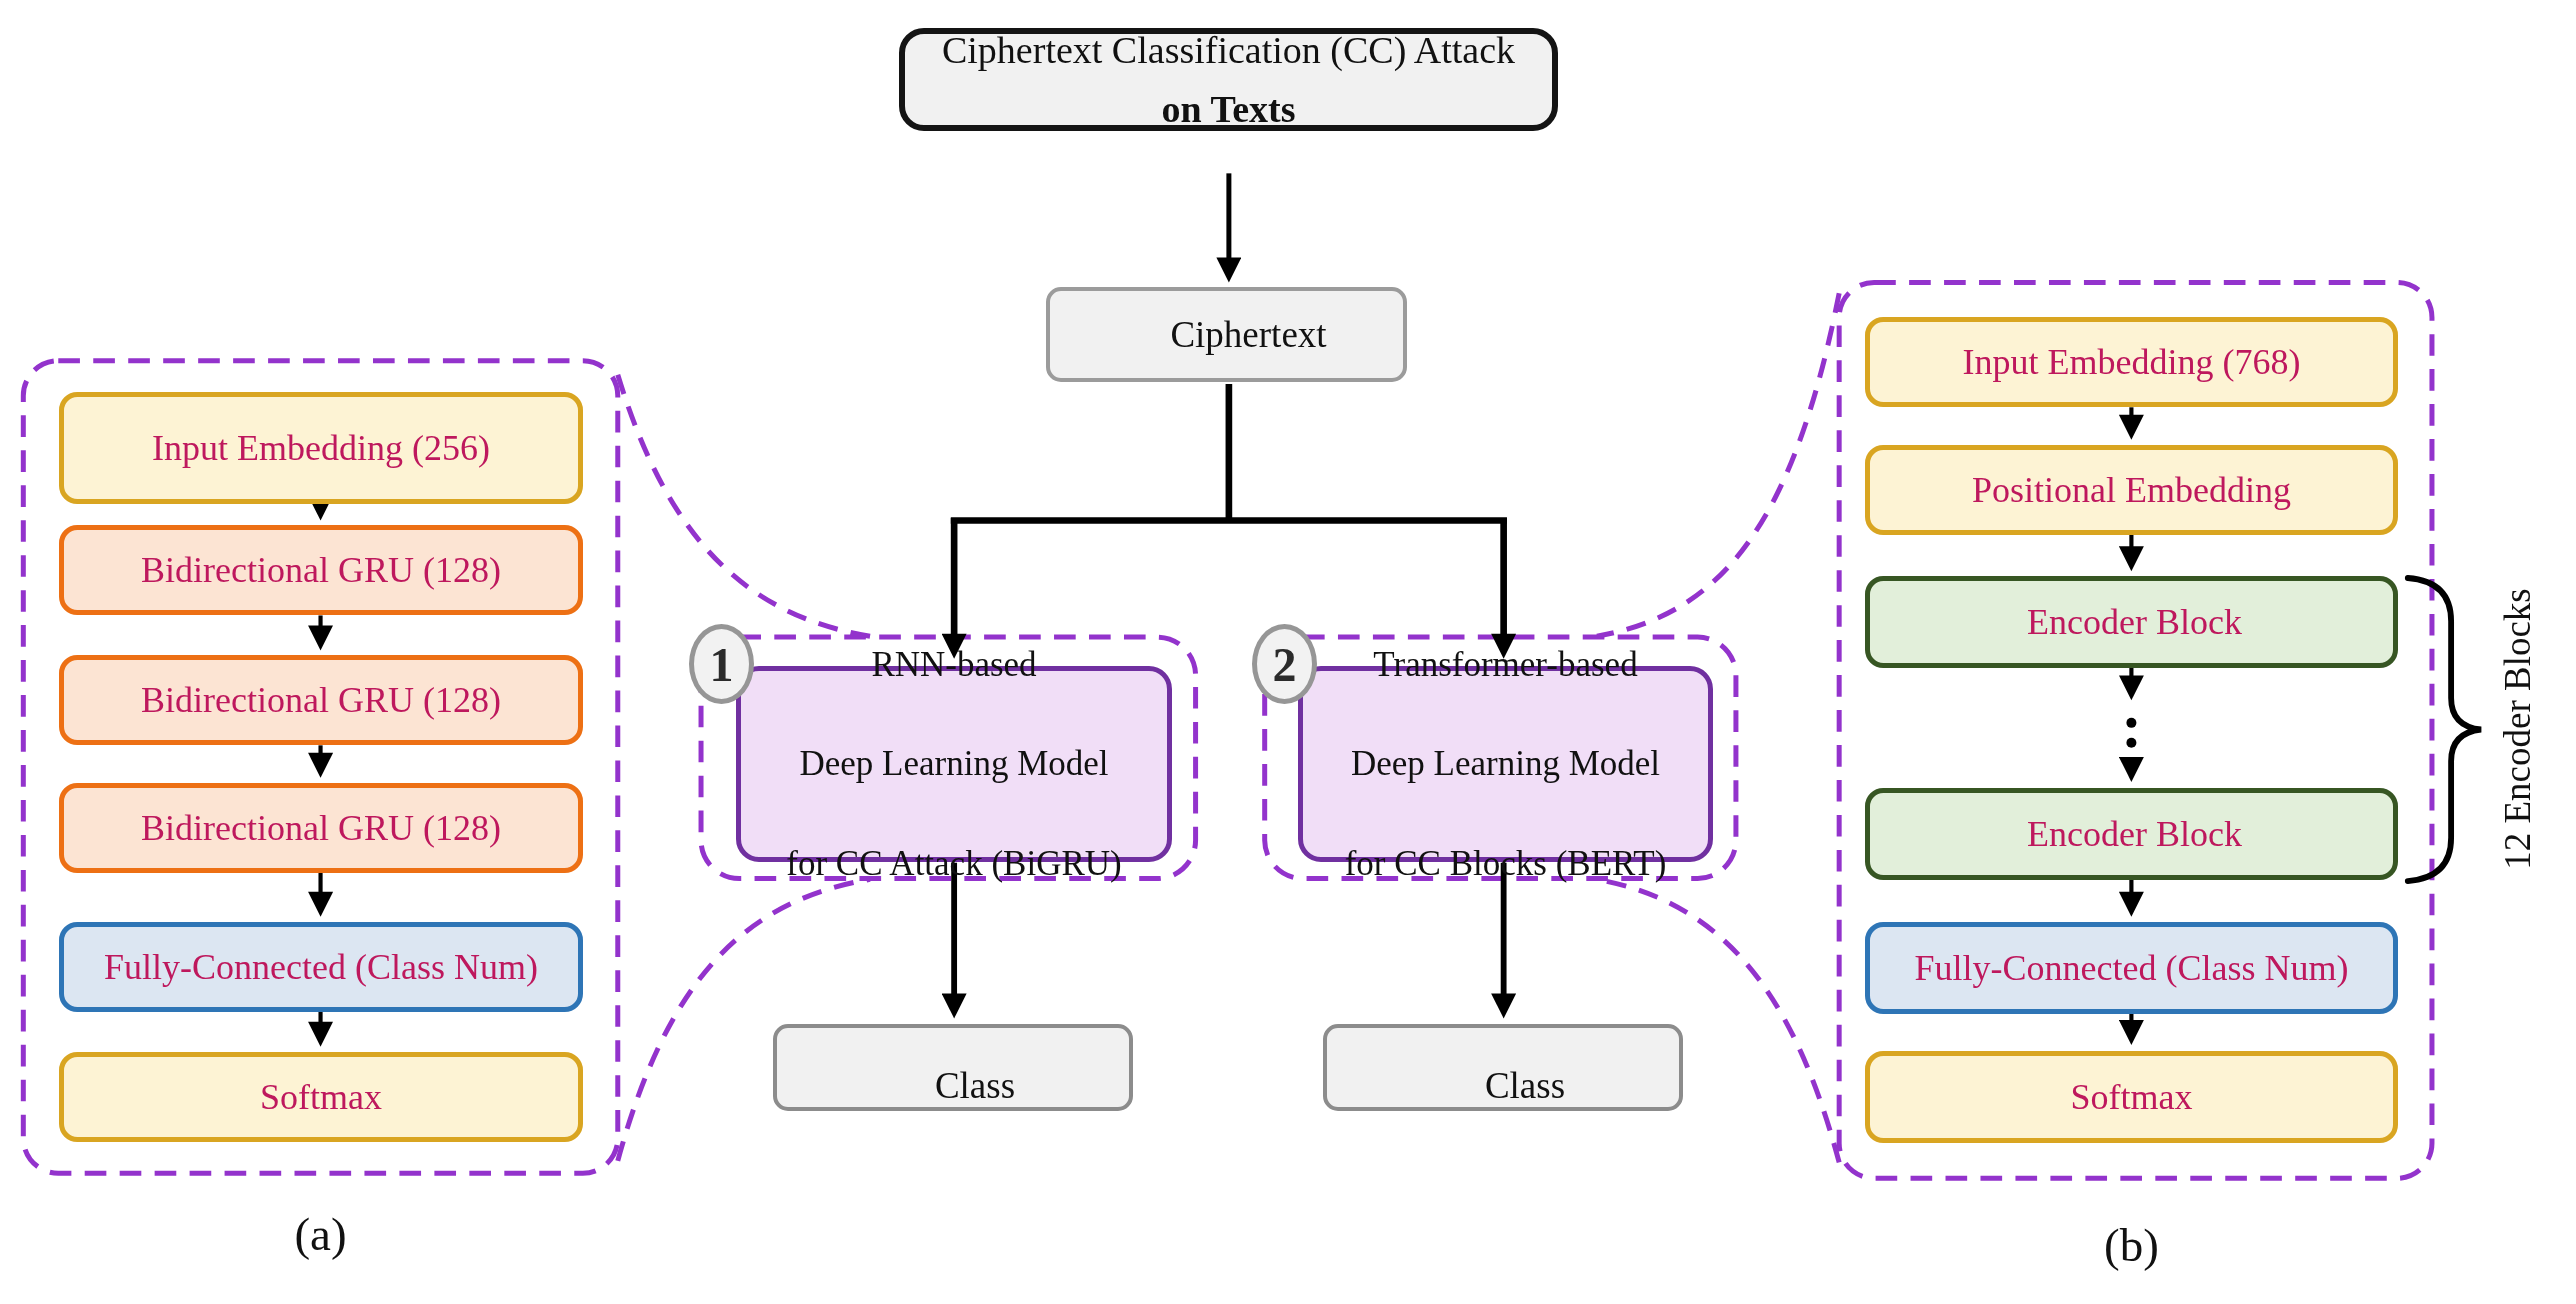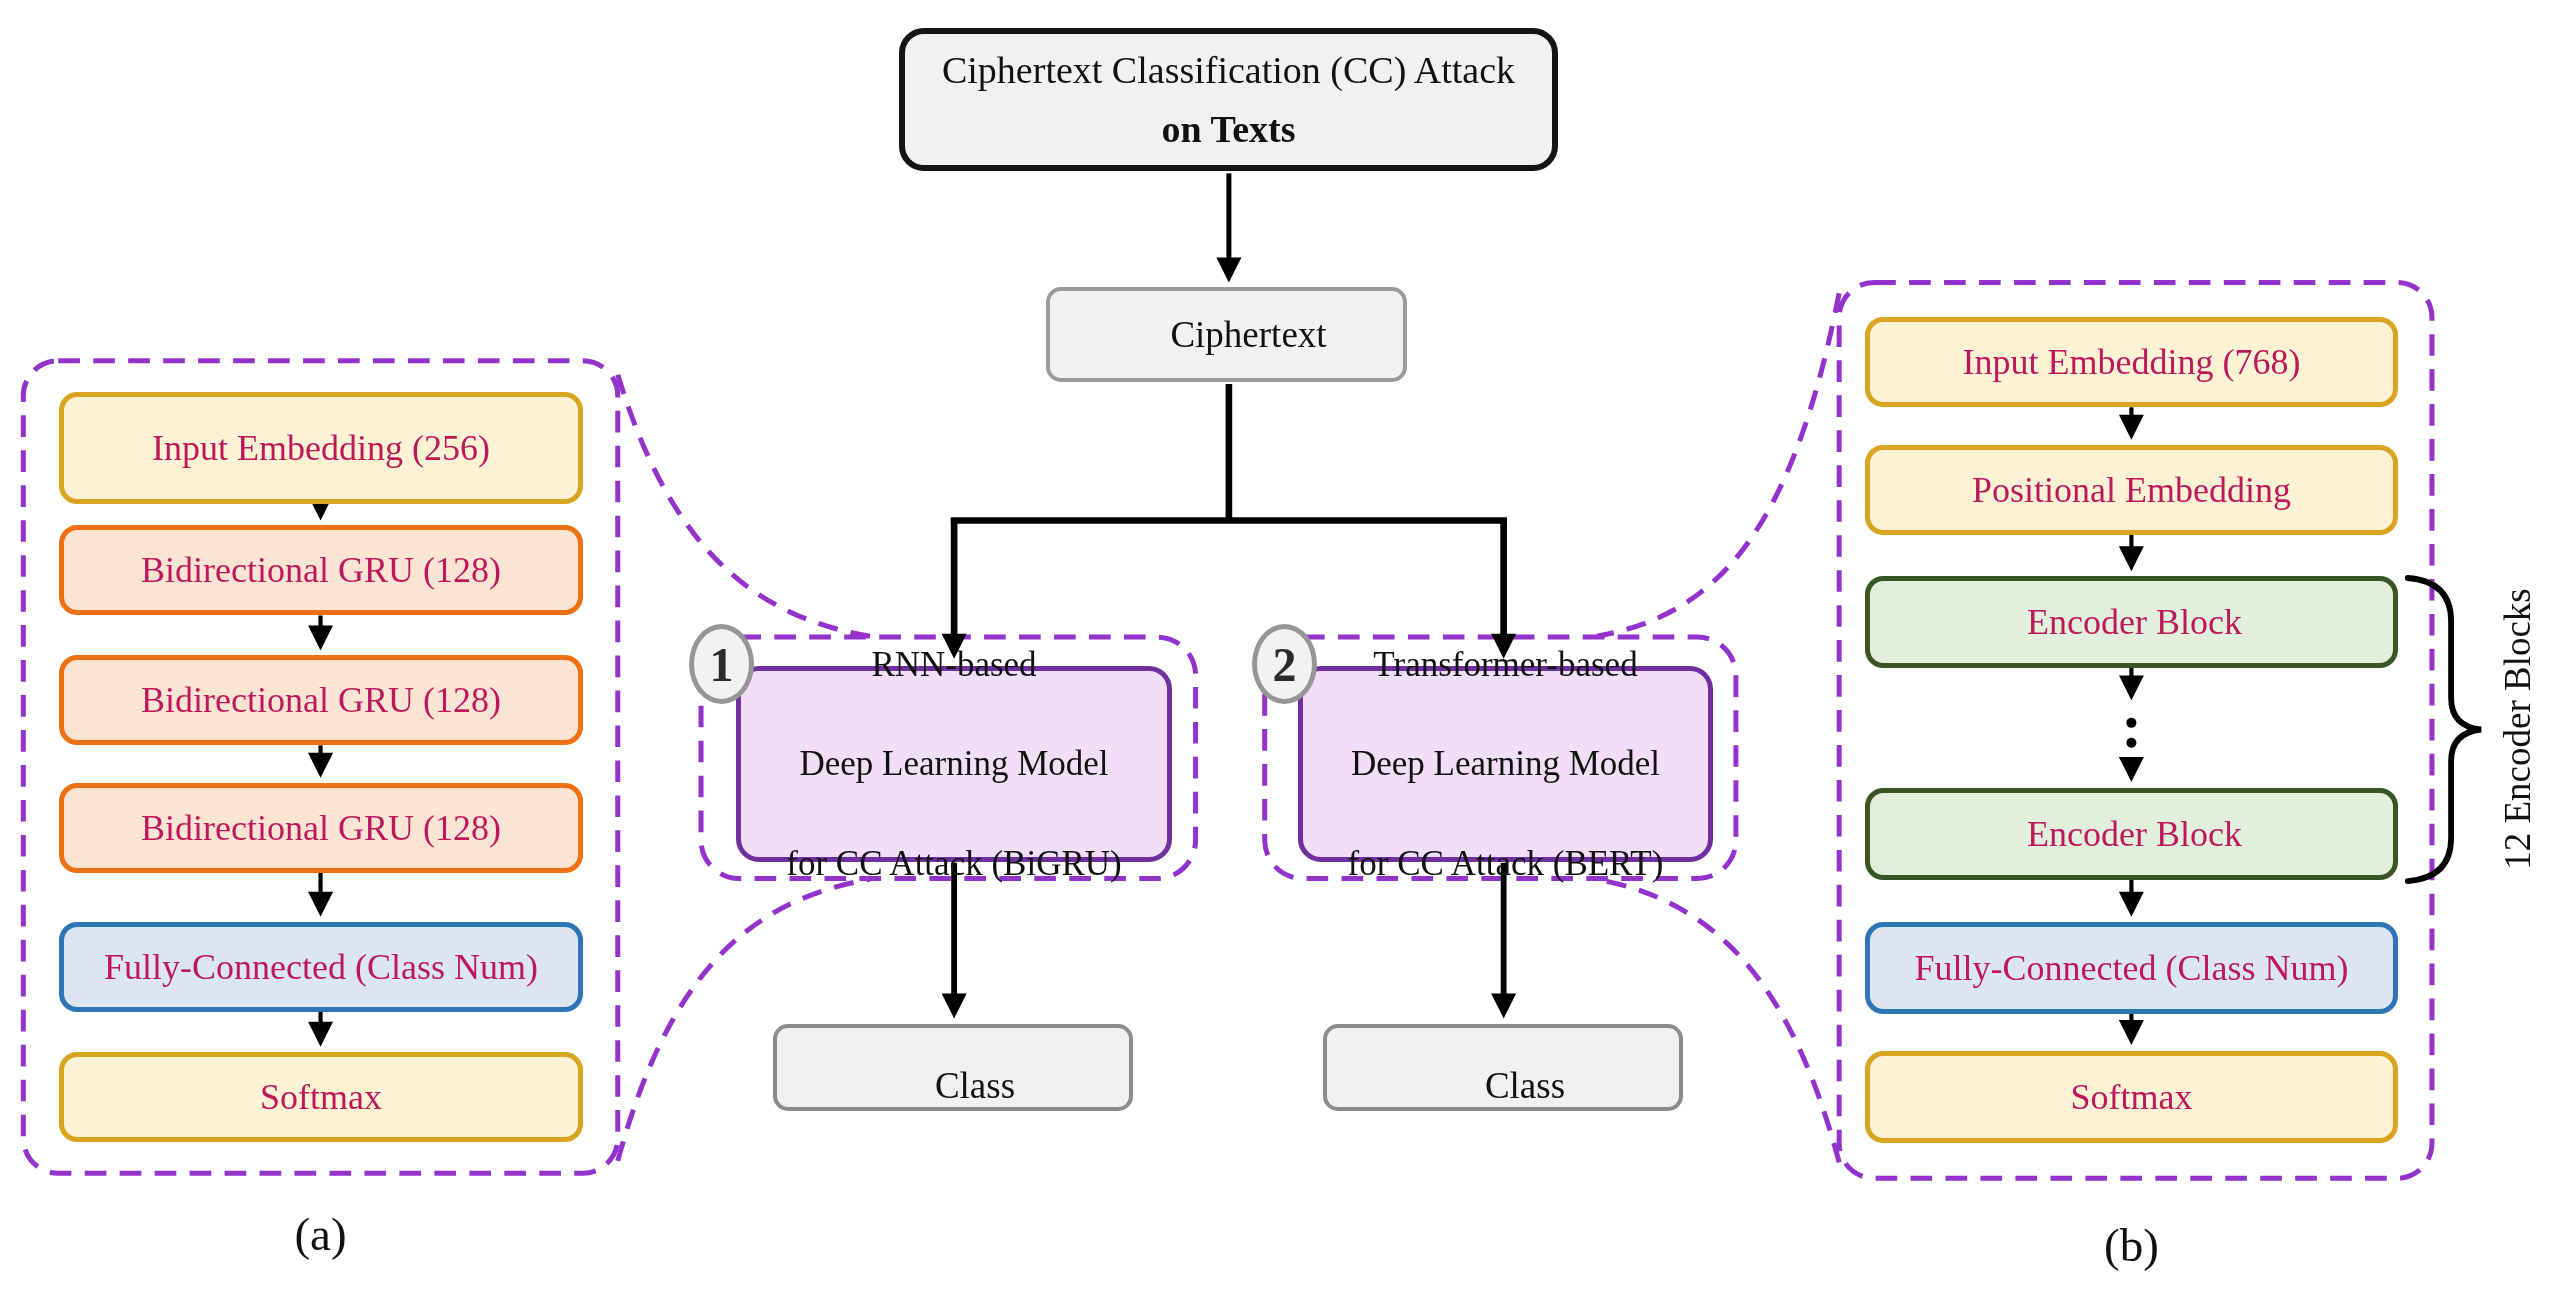--- a/index.html
+++ b/index.html
@@ -98,21 +98,21 @@
     <circle cx="2560" cy="868" r="6" fill="#000"></circle>
     <circle cx="2560" cy="892" r="6" fill="#000"></circle>
     <circle cx="2560" cy="916" r="6" fill="#000"></circle>
     <path d="M2560,910 L2560,912" stroke="#000" stroke-width="5" marker-end="url(#arrow)"></path>
     <path d="M2560,1056 L2560,1074" stroke="#000" stroke-width="5" marker-end="url(#arrow)"></path>
     <path d="M2560,1217 L2560,1228" stroke="#000" stroke-width="5" marker-end="url(#arrow)"></path>
 
     <path d="M2892,694 Q2944,698 2944,746 L2944,838 Q2944,872 2980,876 Q2944,880 2944,914 L2944,1006 Q2944,1054 2892,1058" fill="none" stroke="#000" stroke-width="7" stroke-linecap="round"></path>
   </svg>
 
-  <div class="box title-box" style="left:899px;top:28px;width:659px;height:143px;">
+  <div class="box title-box" style="left:899px;top:28px;width:659px;height:103px;">
     <span>Ciphertext Classification (CC) Attack</span>
     <span class="bold">on Texts</span>
   </div>
 
   <div class="box gray-box" style="left:1046px;top:287px;width:361px;height:95px;">
     <span>Ciphertext</span>
   </div>
 
   <div class="badge" style="left:689px;top:624px;">
     <span>1</span>
@@ -125,21 +125,21 @@
   <div class="box gray-box class-box" style="left:773px;top:1024px;width:360px;height:87px;">
     <span>Class</span>
   </div>
 
   <div class="badge" style="left:1252px;top:624px;">
     <span>2</span>
   </div>
   <div class="box purple-box" style="left:1298px;top:666px;width:415px;height:196px;">
     <span>Transformer-based</span>
     <span>Deep Learning Model</span>
-    <span>for CC Attack (BERT)</span>
+    <span>for CC Blocks (BERT)</span>
   </div>
   <div class="box gray-box class-box" style="left:1323px;top:1024px;width:360px;height:87px;">
     <span>Class</span>
   </div>
 
   <div class="panel-box yellow" style="left:59px;top:392px;width:524px;height:112px;">
     <span>Input Embedding (256)</span>
   </div>
   <div class="panel-box orange" style="left:59px;top:525px;width:524px;height:90px;">
     <span>Bidirectional GRU (128)</span>

